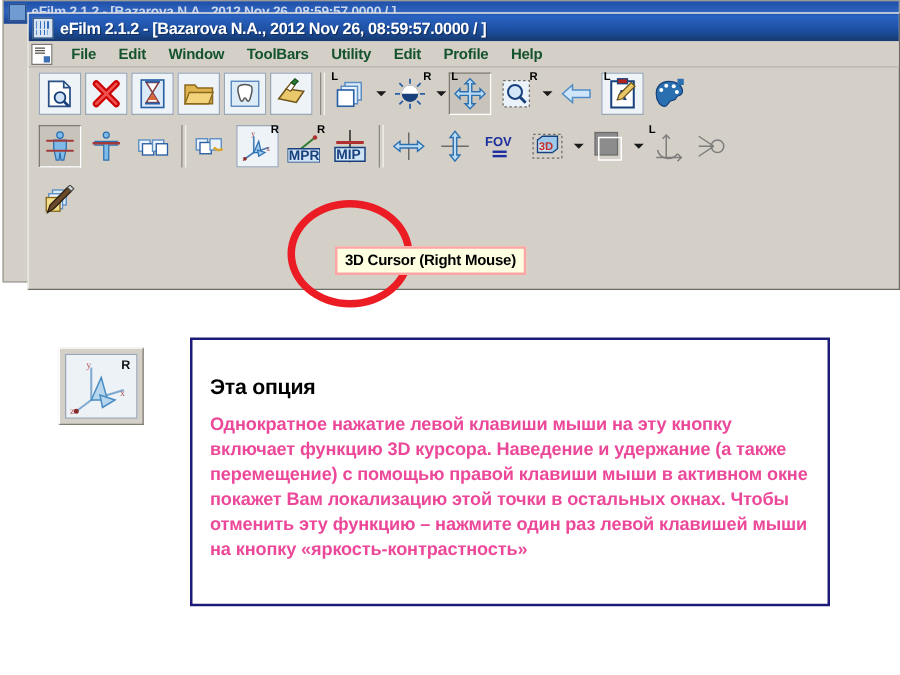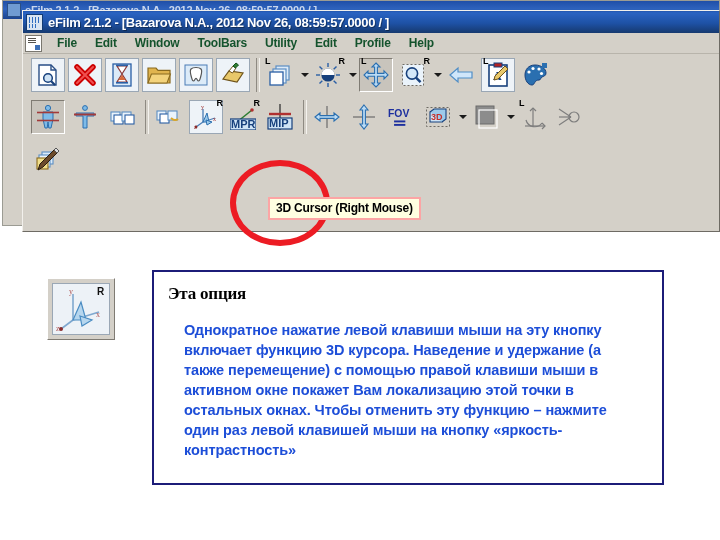--- a/index.html
+++ b/index.html
@@ -144,26 +144,25 @@
   .thumb-inner{
     width:100%;height:100%;background:#edf2f7;border:1px solid #9aa7b5;
     box-sizing:border-box;position:relative;
   }
   .callout{
     position:absolute;left:152px;top:270px;width:512px;height:215px;
     background:#ffffff;border:2px solid #1c1c78;box-sizing:border-box;
     padding:12px 14px 10px 14px;
   }
   .callout h2{
-    margin:0 0 10px 0;font-size:17px;font-weight:bold;color:#000;
+    margin:16px 0 10px 0;font-size:17px;font-weight:bold;color:#000;
     letter-spacing:-.2px;
-    font-family:Liberation Serif, serif;
   }
   .callout p{
-    margin:16px;font-size:14.5px;font-weight:bold;color:#1d4ed8;line-height:1.38;
+    margin:0;font-size:14.5px;font-weight:bold;color:#ec4899;line-height:1.38;
     letter-spacing:-.1px;
   }
 </style>
 </head>
 <body>
 
 <div class="screen">
 
   <div class="ghost-window">
     <div class="ghost-title">

